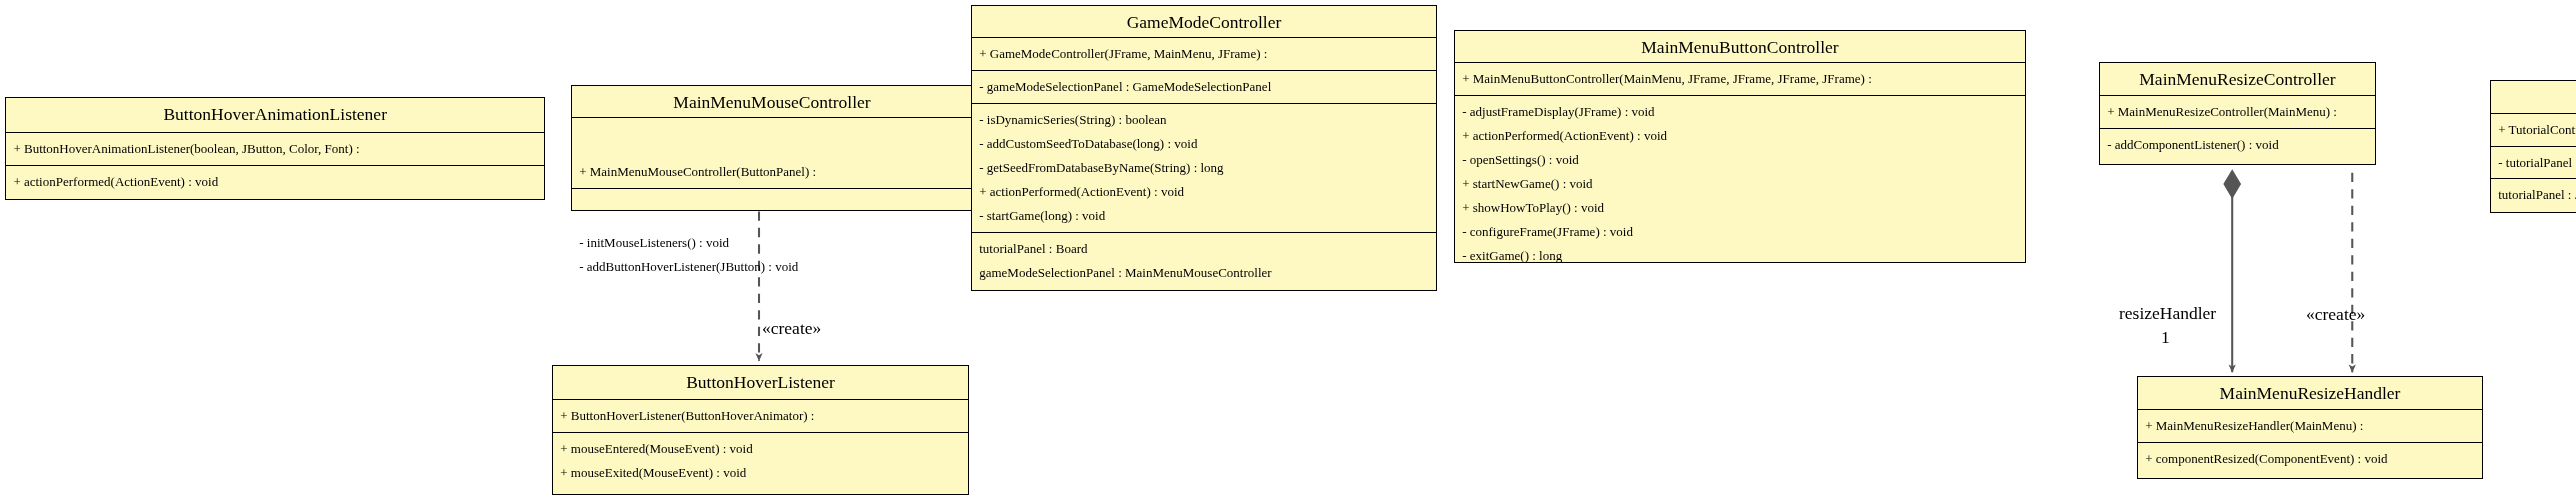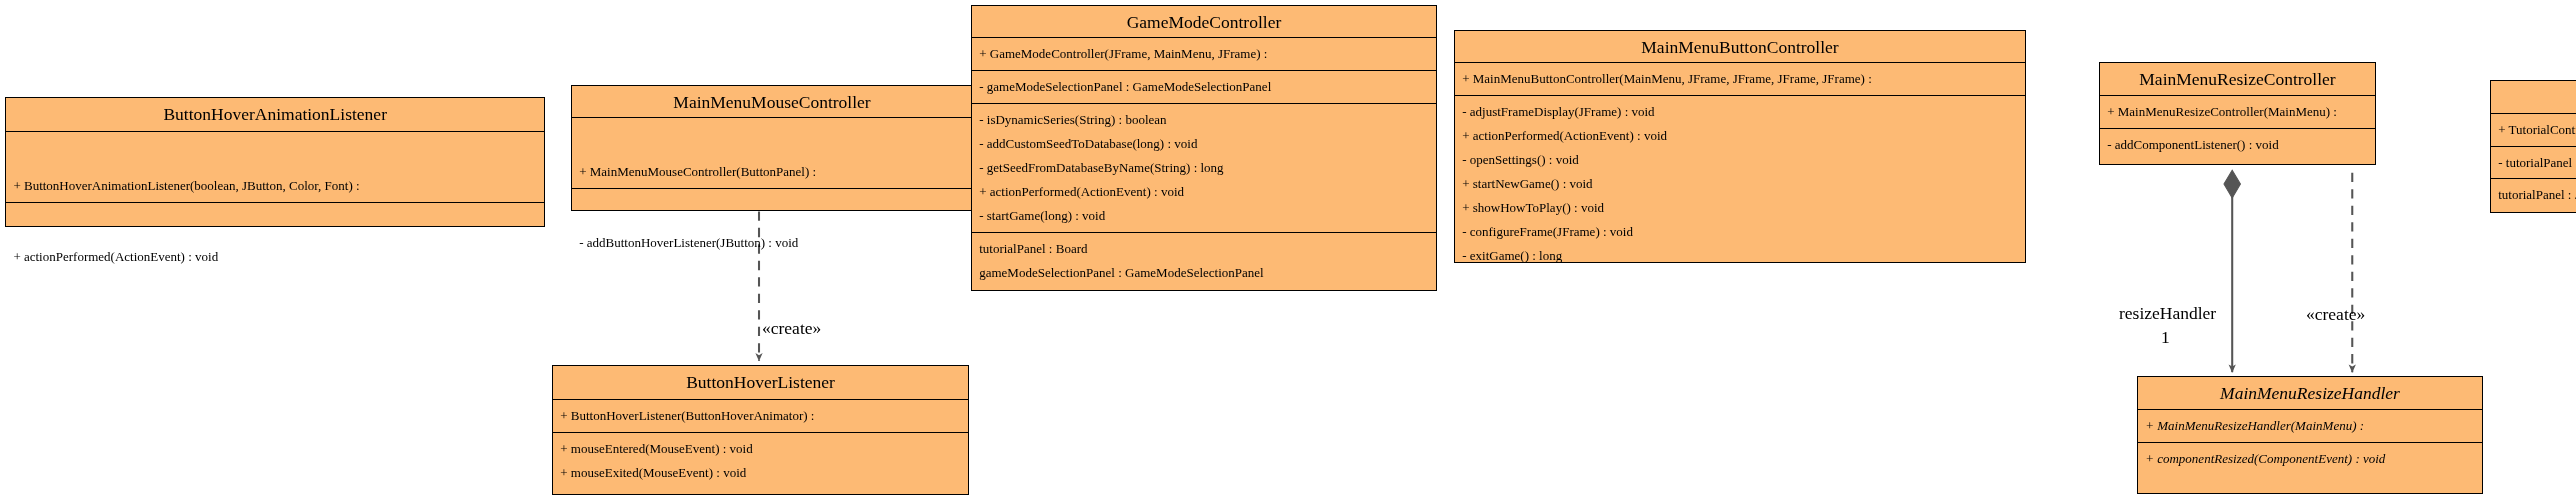--- a/index.html
+++ b/index.html
@@ -12,21 +12,21 @@
     width: 2866px;
     height: 498px;
     background: #ffffff;
     font-family: "Liberation Serif", "DejaVu Serif", serif;
     overflow: hidden;
   }
   .uml-class {
     position: absolute;
     box-sizing: border-box;
     border: 1.5px solid #000000;
-    background: #fdba74;
+    background: #fef9c3;
     display: flex;
     flex-direction: column;
   }
   .uml-section {
     box-sizing: border-box;
     border-bottom: 1.5px solid #000000;
     padding: 4.1px 7.2px 5.2px 7.2px;
   }
   .uml-section:last-child {
     border-bottom: none;
@@ -87,40 +87,41 @@
     <g>
       <line x1="4332" y1="355" x2="4332" y2="722" stroke="#555555" stroke-width="4" marker-end="url(#solid-arrow)"></line>
       <polygon points="4332,330 4348,357 4332,384 4316,357" fill="#555555" stroke="#555555" stroke-width="2"></polygon>
     </g>
 
     <g>
       <line x1="4565" y1="335" x2="4565" y2="722" stroke="#555555" stroke-width="4" stroke-dasharray="18 14" marker-end="url(#dash-arrow)"></line>
     </g>
   </svg>
 
-  <div class="uml-class" style="left:5.2px; top:97px; width:540px; height:130px;gap:38px;">
+  <div class="uml-class" style="left:5.2px; top:97px; width:540px; height:103px;">
     <div class="uml-section" style="height:35px;">
       <div class="uml-title">ButtonHoverAnimationListener</div>
     </div>
     <div class="uml-section" style="height:33px;">
       <div class="uml-line">+ ButtonHoverAnimationListener(boolean, JButton, Color, Font) :</div>
     </div>
     <div class="uml-section">
       <div class="uml-line">+ actionPerformed(ActionEvent) : void</div>
     </div>
   </div>
 
   <div class="uml-class" style="left:571px; top:85px; width:402px; height:126px;gap:38px;">
     <div class="uml-section" style="height:32px;">
       <div class="uml-title">MainMenuMouseController</div>
     </div>
     <div class="uml-section" style="height:33px;">
       <div class="uml-line">+ MainMenuMouseController(ButtonPanel) :</div>
     </div>
     <div class="uml-section">
+      <div class="uml-line">- initMouseListeners() : void</div>
       <div class="uml-line">- addButtonHoverListener(JButton) : void</div>
     </div>
   </div>
 
   <div class="uml-class" style="left:971px; top:5.2px; width:466px; height:286px;">
     <div class="uml-section" style="height:32px;">
       <div class="uml-title">GameModeController</div>
     </div>
     <div class="uml-section" style="height:33px;">
       <div class="uml-line">+ GameModeController(JFrame, MainMenu, JFrame) :</div>
@@ -130,21 +131,21 @@
     </div>
     <div class="uml-section" style="height:129px;">
       <div class="uml-line">- isDynamicSeries(String) : boolean</div>
       <div class="uml-line">- addCustomSeedToDatabase(long) : void</div>
       <div class="uml-line">- getSeedFromDatabaseByName(String) : long</div>
       <div class="uml-line">+ actionPerformed(ActionEvent) : void</div>
       <div class="uml-line">- startGame(long) : void</div>
     </div>
     <div class="uml-section">
       <div class="uml-line">tutorialPanel : Board</div>
-      <div class="uml-line">gameModeSelectionPanel : GameModeSelectionPanel</div>
+      <div class="uml-line">gameModeSelectionPanel : MainMenuMouseController</div>
     </div>
   </div>
 
   <div class="uml-class" style="left:1454px; top:30px; width:572px; height:233px;">
     <div class="uml-section" style="height:32px;">
       <div class="uml-title">MainMenuButtonController</div>
     </div>
     <div class="uml-section" style="height:33px;">
       <div class="uml-line">+ MainMenuButtonController(MainMenu, JFrame, JFrame, JFrame, JFrame) :</div>
     </div>
@@ -192,21 +193,21 @@
     </div>
     <div class="uml-section" style="height:33px;">
       <div class="uml-line">+ ButtonHoverListener(ButtonHoverAnimator) :</div>
     </div>
     <div class="uml-section">
       <div class="uml-line">+ mouseEntered(MouseEvent) : void</div>
       <div class="uml-line">+ mouseExited(MouseEvent) : void</div>
     </div>
   </div>
 
-  <div class="uml-class" style="left:2137px; top:376px; width:346px; height:118px;font-style:italic;">
+  <div class="uml-class" style="left:2137px; top:376px; width:346px; height:103px;">
     <div class="uml-section" style="height:33px;">
       <div class="uml-title">MainMenuResizeHandler</div>
     </div>
     <div class="uml-section" style="height:33px;">
       <div class="uml-line">+ MainMenuResizeHandler(MainMenu) :</div>
     </div>
     <div class="uml-section">
       <div class="uml-line">+ componentResized(ComponentEvent) : void</div>
     </div>
   </div>

